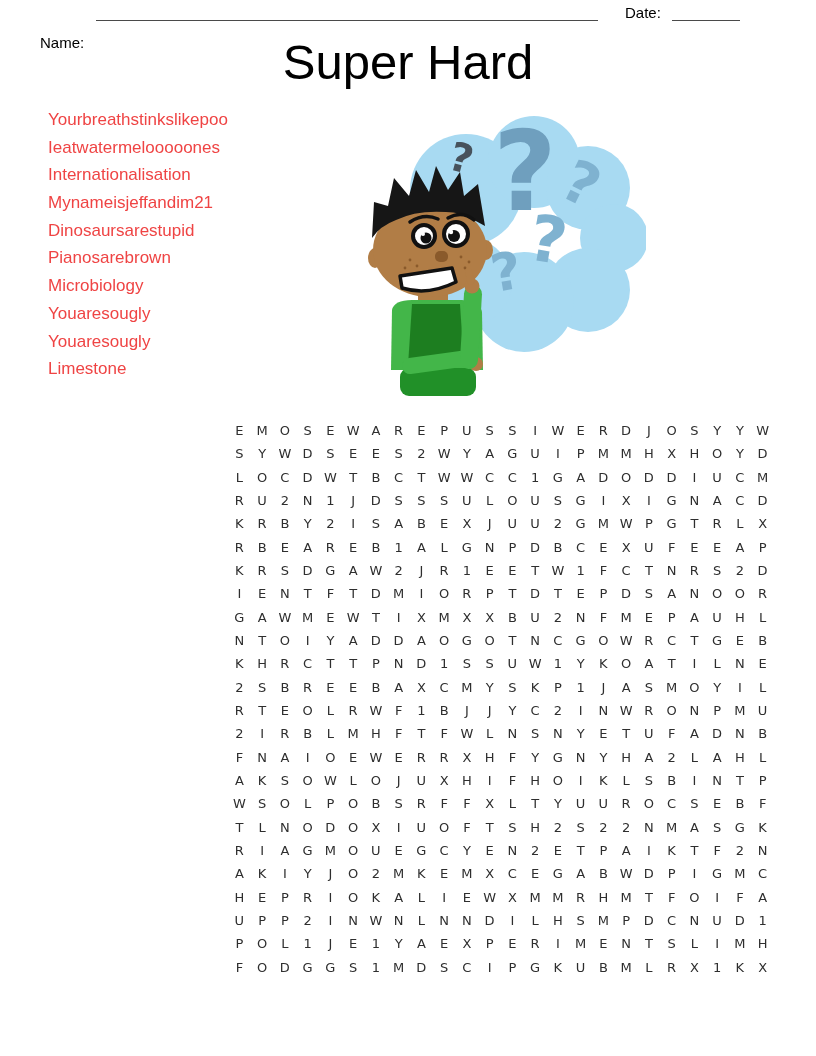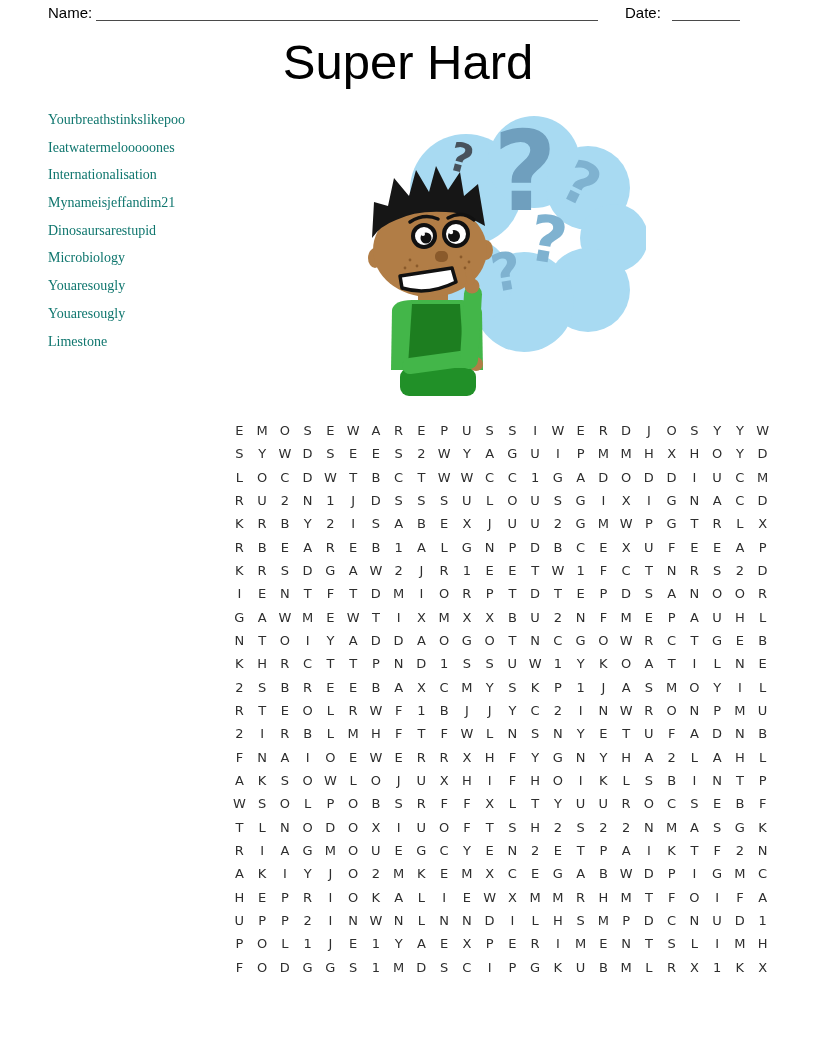--- a/index.html
+++ b/index.html
@@ -4,35 +4,35 @@
 <style>
   html,body{margin:0;padding:0;background:#fff;}
   .page{
     position:relative;width:816px;height:1056px;background:#ffffff;
     font-family:"DejaVu Sans",sans-serif;overflow:hidden;
   }
   
   .hdr-label{position:absolute;top:4px;font-family:"Liberation Sans",sans-serif;
     font-size:15px;color:#000;}
   .hdr-line{position:absolute;top:6px;height:14px;border-bottom:1.5px solid #4a4a4a;}
-  #name-label{left:48px;}
+  #name-label{left:40px;margin-top:30px;}
   #name-line{left:96px;width:502px;}
   #date-label{left:625px;}
   #date-line{left:672px;width:68px;}
   
   .title{
     position:absolute;top:34px;left:0;width:100%;text-align:center;
     font-family:"Liberation Sans","DejaVu Sans",sans-serif;
     font-size:49px;font-weight:500;color:#000;letter-spacing:0px;margin:0;
   }
   
   #word-list{position:absolute;left:48px;top:110px;}
   .word-item{
-    height:27.7px;line-height:20px;font-size:14px;color:#0f766e;
-    font-family:Liberation Serif, serif;
+    height:27.7px;line-height:20px;font-size:17px;color:#ef4444;
+    font-family:Liberation Sans, sans-serif;
   }
   
   #illustration{position:absolute;left:366px;top:110px;width:280px;height:298px;}
   .qmark{font-family:"DejaVu Sans",sans-serif;font-weight:bold;text-anchor:middle;}
   
   #letter-grid{
     position:absolute;left:228px;top:419px;width:546px;height:560px;
     display:grid;grid-template-columns:repeat(24,1fr);grid-auto-rows:23.33px;
   }
   .cell{
@@ -51,20 +51,21 @@
   <span class="hdr-line" id="date-line"></span>
 
   <h1 class="title">Super Hard</h1>
 
   <div id="word-list">
       <div class="word-item">Yourbreathstinkslikepoo</div>
       <div class="word-item">Ieatwatermelooooones</div>
       <div class="word-item">Internationalisation</div>
       <div class="word-item">Mynameisjeffandim21</div>
       <div class="word-item">Dinosaursarestupid</div>
+      <div class="word-item">Pianosarebrown</div>
       <div class="word-item">Microbiology</div>
       <div class="word-item">Youaresougly</div>
       <div class="word-item">Youaresougly</div>
       <div class="word-item">Limestone</div>
     </div>
 
   <svg id="illustration" viewBox="0 0 280 298">
 
     <g>
       <circle cx="100" cy="80" r="56" style="fill:var(--cloud-blue)"></circle>

